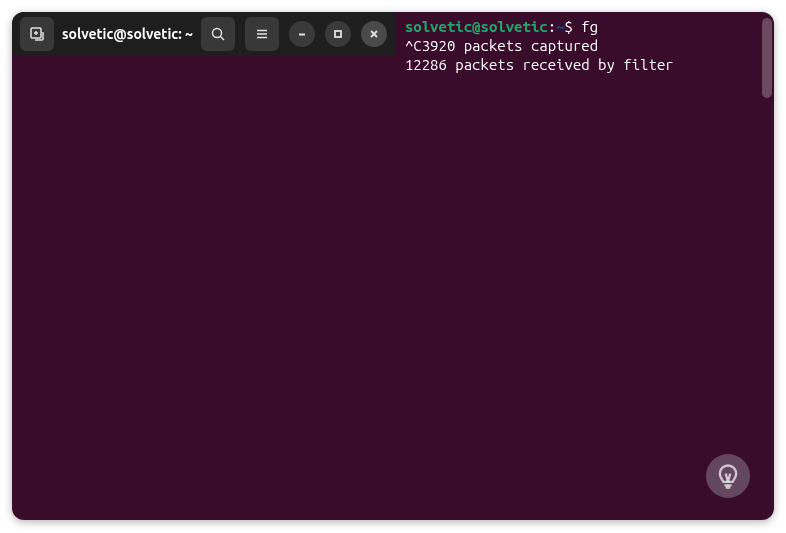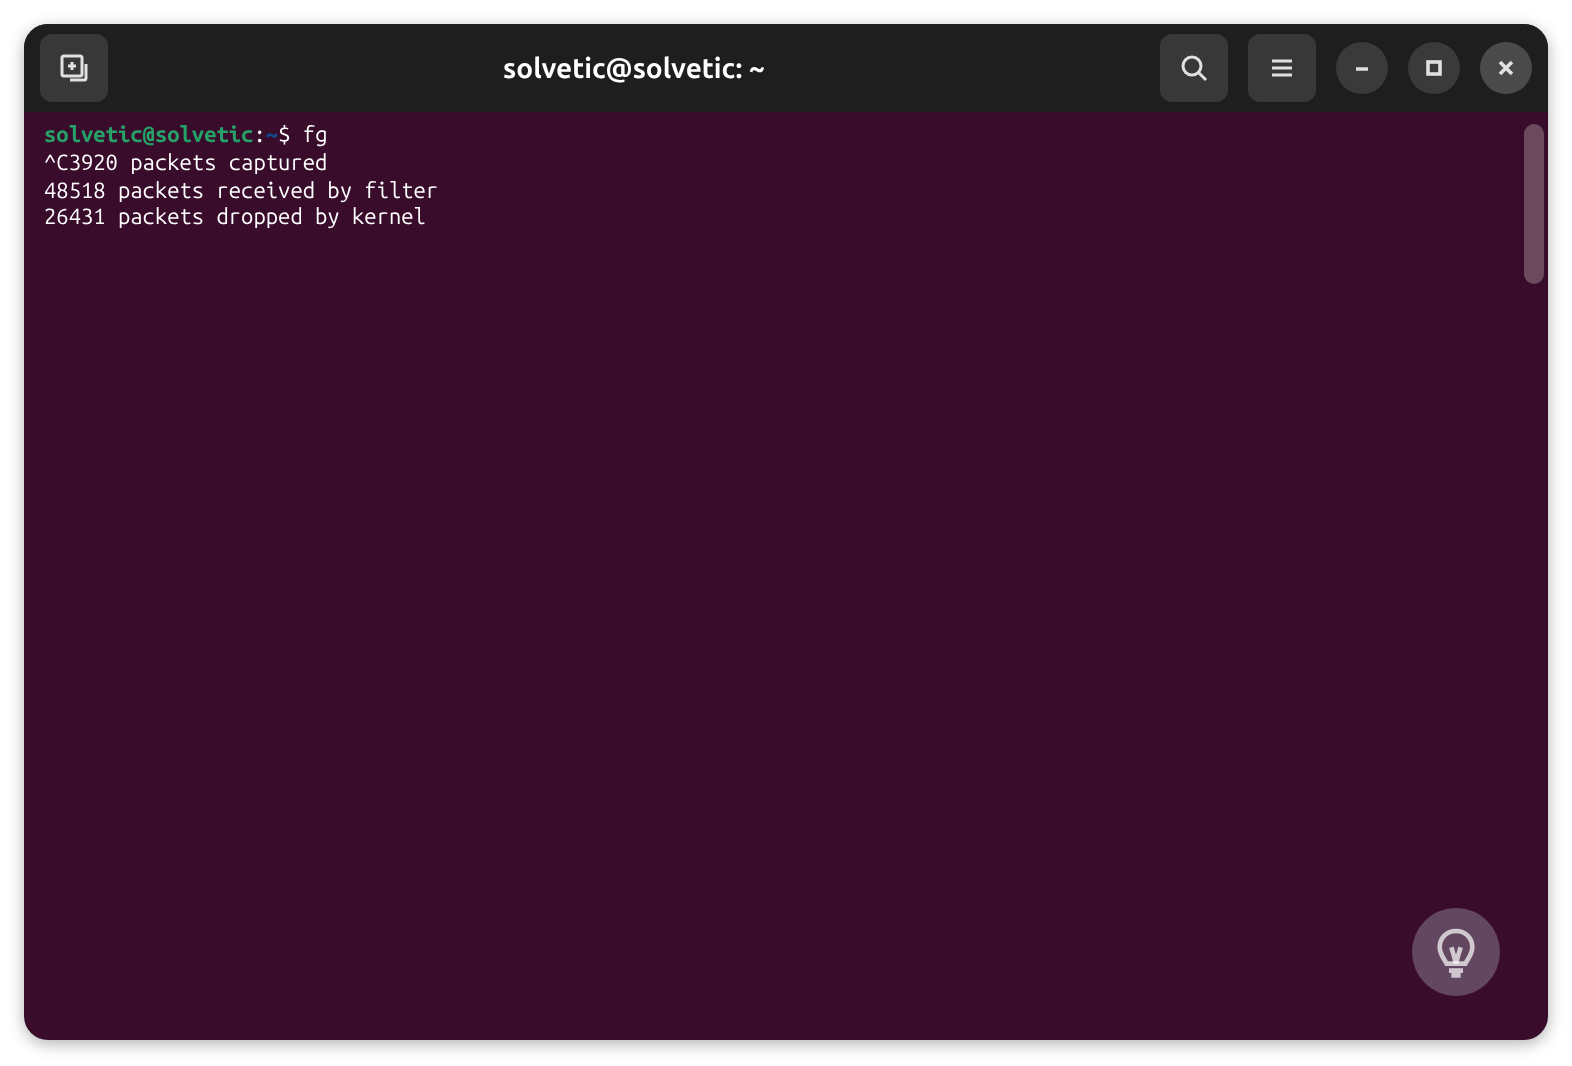--- a/index.html
+++ b/index.html
@@ -16,21 +16,21 @@
       font-family: "Ubuntu Mono", "DejaVu Sans Mono", monospace;
     }
     
     .terminal-window {
       width: 762px;
       height: 508px;
       background: #380c2a;
       border-radius: 12px;
       overflow: hidden;
       display: flex;
-      flex-direction: column;
+      flex-direction: row;
       box-shadow: 0 2px 8px rgba(0,0,0,0.3);
     }
     
     .titlebar {
       height: 44px;
       background: #1e1e1e;
       display: flex;
       align-items: center;
       padding: 0 8px;
       gap: 8px;
@@ -114,21 +114,21 @@
       height: 16px;
       stroke: #e0e0e0;
       fill: none;
       stroke-width: 1.5;
     }
     
     .terminal-body {
       flex: 1;
       padding: 6px 10px;
       font-family: "Ubuntu Mono", "DejaVu Sans Mono", Consolas, monospace;
-      font-size: 11px;
+      font-size: 15px;
       line-height: 1.25;
       color: #ffffff;
       overflow-y: auto;
       position: relative;
     }
     
     .terminal-line {
       white-space: pre;
     }
     
@@ -241,22 +241,21 @@
       </div>
     </div>
   </div>
 
   <div class="terminal-body">
     <div class="scrollbar"></div>
 
     <div class="terminal-line"><span class="prompt-user">solvetic@solvetic</span><span class="prompt-colon">:</span><span class="prompt-path">~</span><span class="prompt-sign">$ </span><span class="cmd-text">fg</span></div>
 
     <div class="terminal-line cmd-text">^C3920 packets captured</div>
-    <div class="terminal-line cmd-text">48518 packets received by filter</div>
-    <div class="terminal-line cmd-text">26431 packets dropped by kernel</div>
+    <div class="terminal-line cmd-text">12286 packets received by filter</div>
 
 
     <div class="watermark">
       <svg viewBox="0 0 24 24">
         <path d="M12 3 C8 3 5 6 5 10 C5 13 7 15 8 17 L16 17 C17 15 19 13 19 10 C19 6 16 3 12 3 Z"></path>
         <path d="M9 20 H15 M10 22 H14"></path>
         <path d="M10 10 C10 10 11 13 12 17 M14 10 C14 10 13 13 12 17"></path>
       </svg>
     </div>
   </div>

